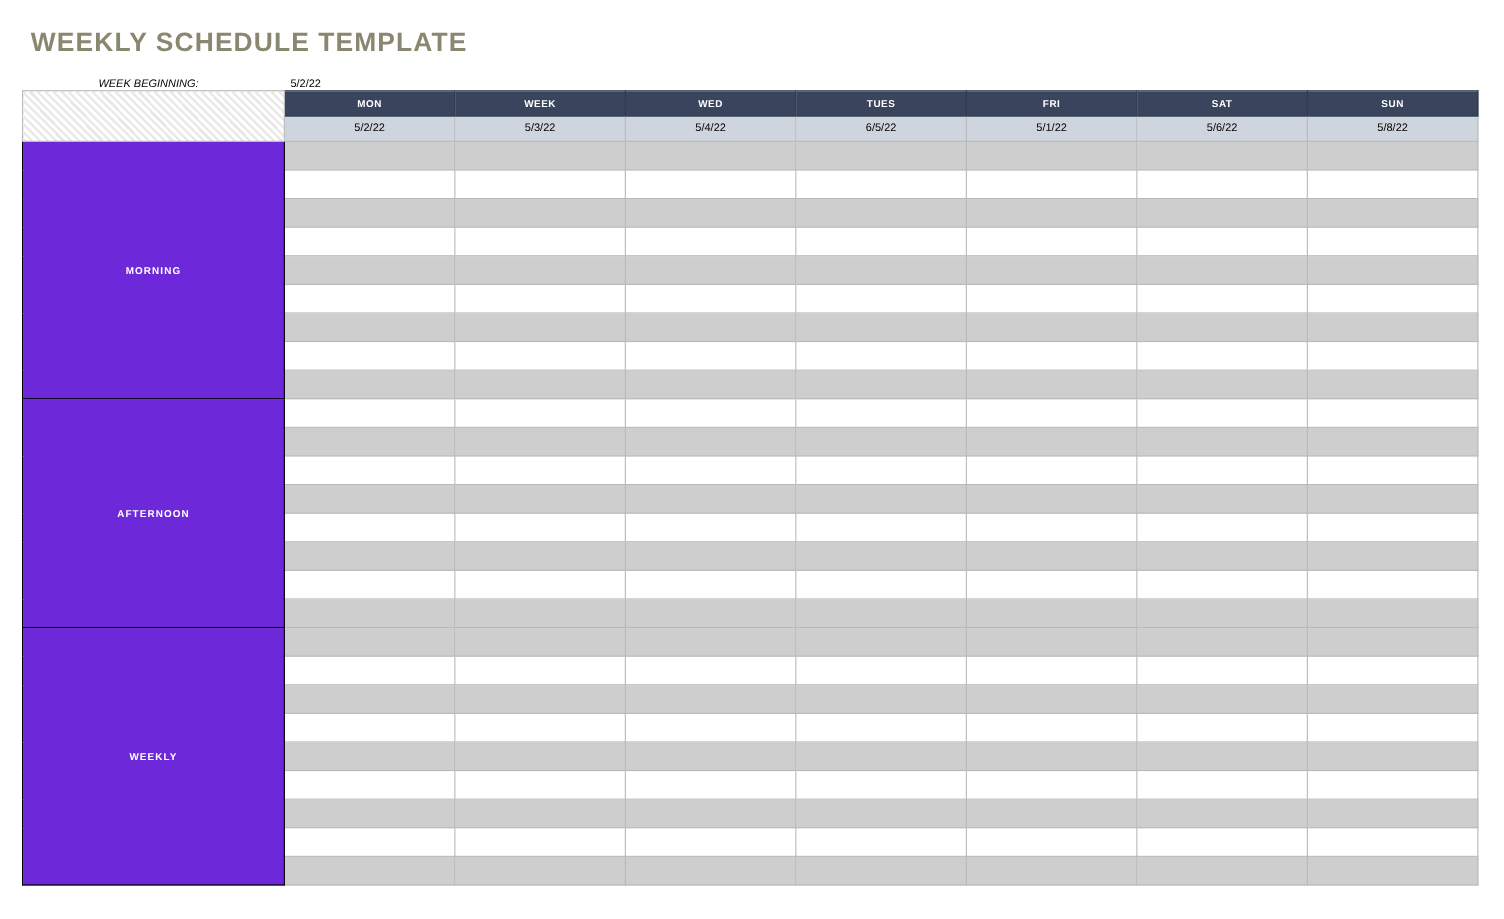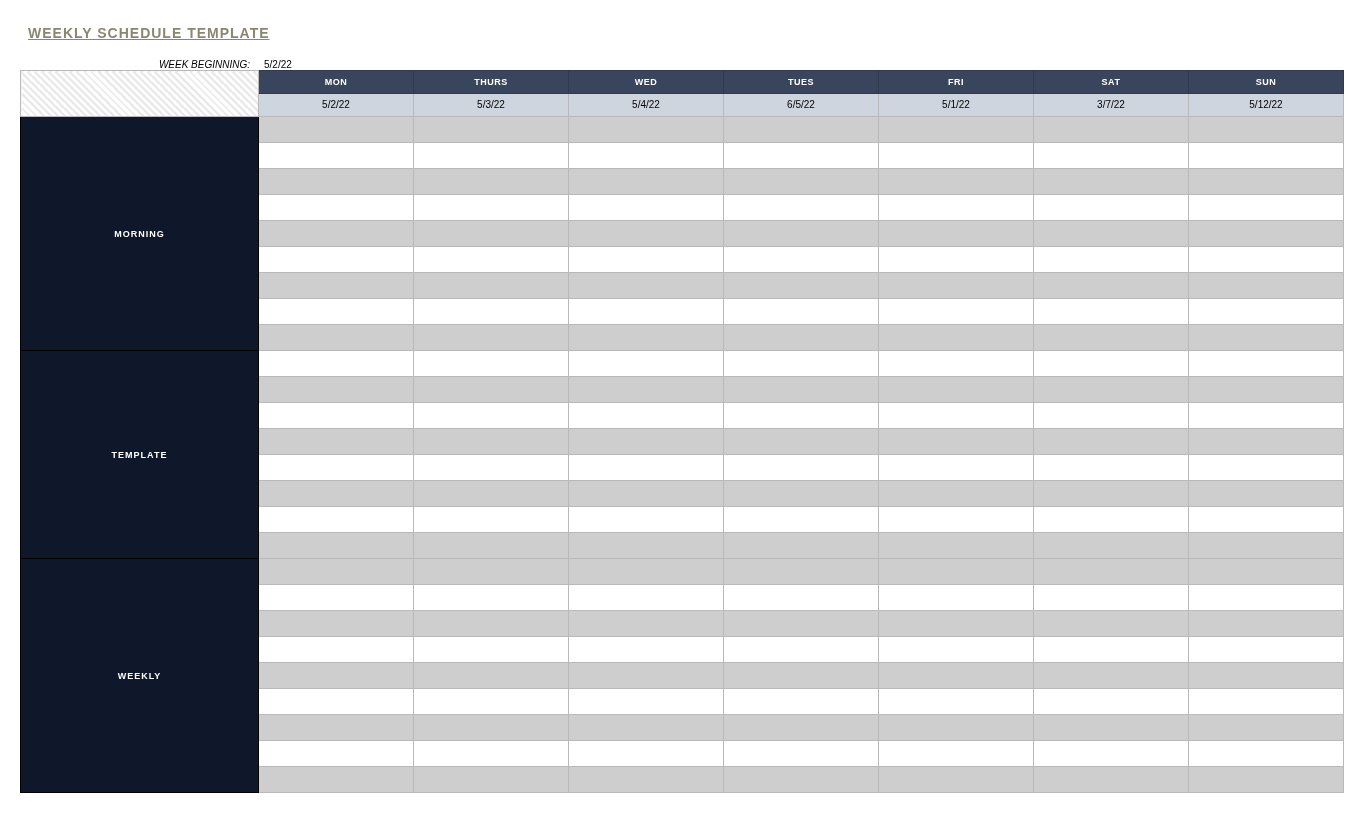--- a/index.html
+++ b/index.html
@@ -5,35 +5,34 @@
   * { box-sizing: border-box; }
   body {
     margin: 0;
     padding: 20px;
     font-family: Arial, Helvetica, sans-serif;
     background: #ffffff;
     width: 1367px;
   }
   .title {
     color: #8a8770;
-    font-size: 14px;
+    font-size: 24px;
     font-weight: bold;
     letter-spacing: 1px;
     margin: 5px 0 18px 8px;
-    text-decoration: underline;
   }
   .week-beginning-row {
     display: flex;
     align-items: center;
     font-size: 10px;
     margin-bottom: 0;
   }
   .week-beginning-label {
     font-style: italic;
-    text-align: right;
+    text-align: center;
     width: 238px;
     padding-right: 8px;
   }
   .week-beginning-value {
     padding-left: 6px;
     font-size: 10px;
   }
   table.schedule {
     border-collapse: collapse;
     width: 1324px;
@@ -71,21 +70,21 @@
   .date-header {
     background: #cfd5de;
     color: #000;
     font-size: 10px;
     text-align: center;
     height: 22px;
     line-height: 22px;
     border: 1px solid #b9b9b9;
   }
   .period-cell {
-    background: #0f172a;
+    background: #6d28d9;
     color: #ffffff;
     font-size: 9px;
     font-weight: bold;
     text-align: center;
     vertical-align: middle;
     letter-spacing: 1px;
     border: 1px solid #000;
   }
   .slot {
     height: 26px;
@@ -113,36 +112,36 @@
       <col class="day-col">
     <col class="day-col">
       <col class="day-col">
       <col class="day-col">
   </colgroup>
 
   <tbody>
       <tr>
     <td class="hatched" rowspan="2"></td>
     <th class="day-header">MON</th>
-    <th class="day-header">THURS</th>
+    <th class="day-header">WEEK</th>
     <th class="day-header">WED</th>
     <th class="day-header">TUES</th>
     <th class="day-header">FRI</th>
     <th class="day-header">SAT</th>
     <th class="day-header">SUN</th>
   </tr>
 
   <tr>
     <td class="date-header">5/2/22</td>
     <td class="date-header">5/3/22</td>
     <td class="date-header">5/4/22</td>
     <td class="date-header">6/5/22</td>
     <td class="date-header">5/1/22</td>
-    <td class="date-header">3/7/22</td>
-    <td class="date-header">5/12/22</td>
+    <td class="date-header">5/6/22</td>
+    <td class="date-header">5/8/22</td>
   </tr>
 
   </tbody>
     <tbody id="schedule-body">
       <tr>
         <td class="period-cell" rowspan="9">MORNING</td>
         <td class="slot even"></td>
         <td class="slot even"></td>
         <td class="slot even"></td>
         <td class="slot even"></td>
@@ -216,21 +215,21 @@
       <tr>
         <td class="slot even"></td>
         <td class="slot even"></td>
         <td class="slot even"></td>
         <td class="slot even"></td>
         <td class="slot even"></td>
         <td class="slot even"></td>
         <td class="slot even"></td>
       </tr>
       <tr>
-        <td class="period-cell" rowspan="8">TEMPLATE</td>
+        <td class="period-cell" rowspan="8">AFTERNOON</td>
         <td class="slot odd"></td>
         <td class="slot odd"></td>
         <td class="slot odd"></td>
         <td class="slot odd"></td>
         <td class="slot odd"></td>
         <td class="slot odd"></td>
         <td class="slot odd"></td>
       </tr>
       <tr>
         <td class="slot even"></td>

